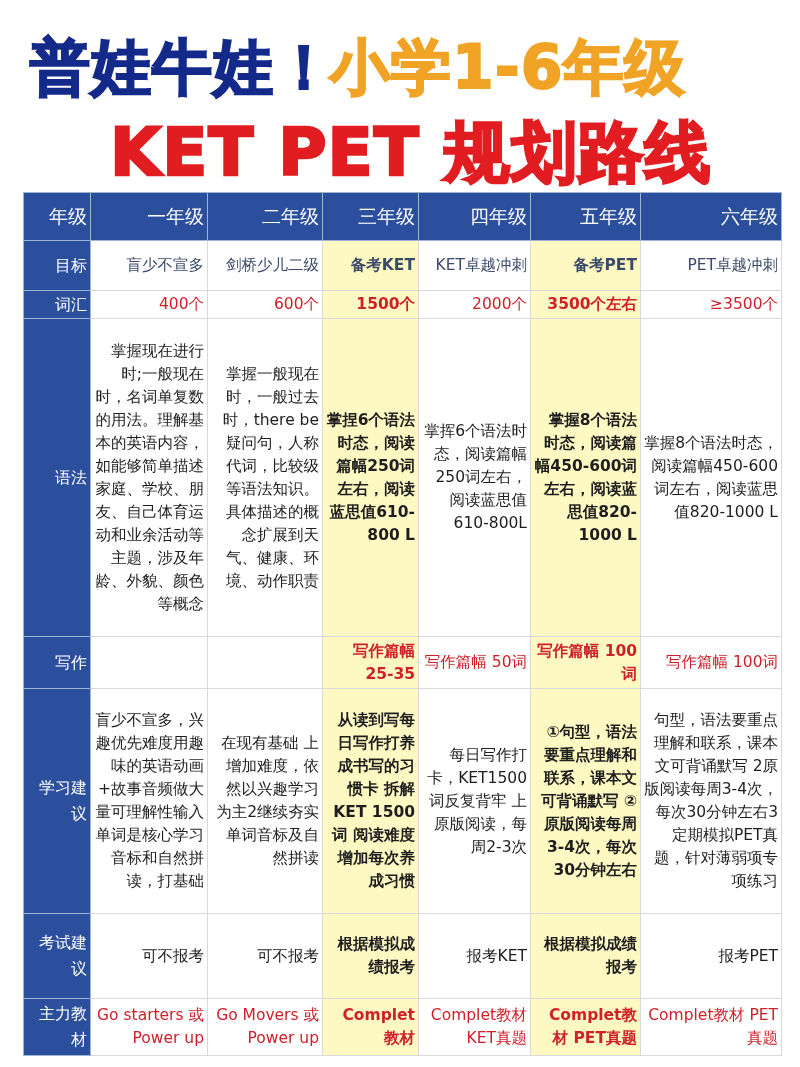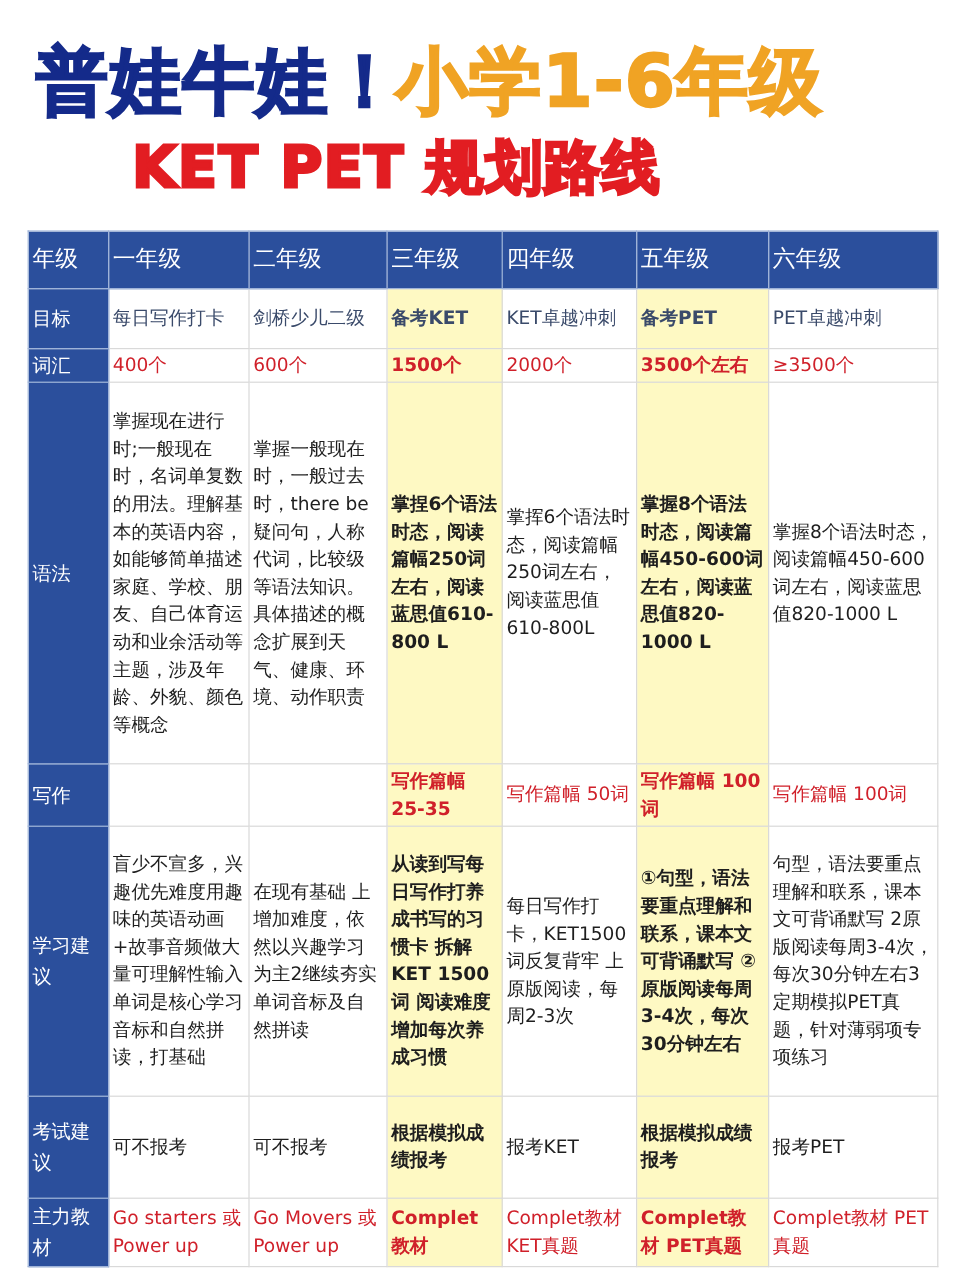--- a/index.html
+++ b/index.html
@@ -1,22 +1,22 @@
 <!DOCTYPE html>
 <html><head>
 <meta charset="utf-8">
 <style>
   html, body { margin:0; padding:0; background:#ffffff; }
   body { width:800px; height:1067px; position:relative; overflow:hidden; font-family:"DejaVu Sans", sans-serif; }
   .title { position:absolute; font-weight:900; white-space:nowrap; letter-spacing:1px; }
   .t1a { left:30px; top:28px; font-size:60px; color:#142a8a;font-family:Liberation Mono, monospace; -webkit-text-stroke:2px #142a8a; }
   .t1b { left:330px; top:28px; font-size:60px; color:#f0a324; -webkit-text-stroke:2px #f0a324; }
-  .t2 { left:110px; top:108px; font-size:48px; color:#e21d22; -webkit-text-stroke:2.5px #e21d22; }
+  .t2 { left:110px; top:108px; font-size:66px; color:#e21d22; -webkit-text-stroke:2.5px #e21d22; }
   table.plan { position:absolute; left:23px; top:192px; width:758px; border-collapse:collapse; table-layout:fixed; }
-  table.plan td { border:1px solid #d9d9d9; text-align:left; vertical-align:middle; font-size:15.5px; line-height:23px; color:#1e1e1e; padding:0 3px; }
+  table.plan td { border:1px solid #d9d9d9; text-align:right; vertical-align:middle; font-size:15.5px; line-height:23px; color:#1e1e1e; padding:0 3px; }
   table.plan td.lbl { background:#2b4f9c; color:#ffffff; font-size:16px; line-height:26px; border-color:#9fb3d8; }
   table.plan tr.hdr td { background:#2b4f9c; color:#ffffff; font-size:19px; border-color:#9fb3d8; }
   .hl { background:#fef9c3;font-weight:bold; }
   .red { color:#d0202a !important; }
   .goal { color:#3a4a6a !important; }
 </style>
 </head>
 <body>
 
 <div class="title t1a">普娃牛娃！</div>
@@ -38,21 +38,21 @@
     <td>年级</td>
     <td>一年级</td>
     <td>二年级</td>
     <td>三年级</td>
     <td>四年级</td>
     <td>五年级</td>
     <td>六年级</td>
   </tr>
   <tr style="height:50px">
     <td class="lbl">目标</td>
-    <td class="goal">每日写作打卡</td>
+    <td class="goal">盲少不宣多</td>
     <td class="goal">剑桥少儿二级</td>
     <td class="goal hl">备考KET</td>
     <td class="goal">KET卓越冲刺</td>
     <td class="goal hl">备考PET</td>
     <td class="goal">PET卓越冲刺</td>
   </tr>
   <tr style="height:28px">
     <td class="lbl">词汇</td>
     <td class="red">400个</td>
     <td class="red">600个</td>

